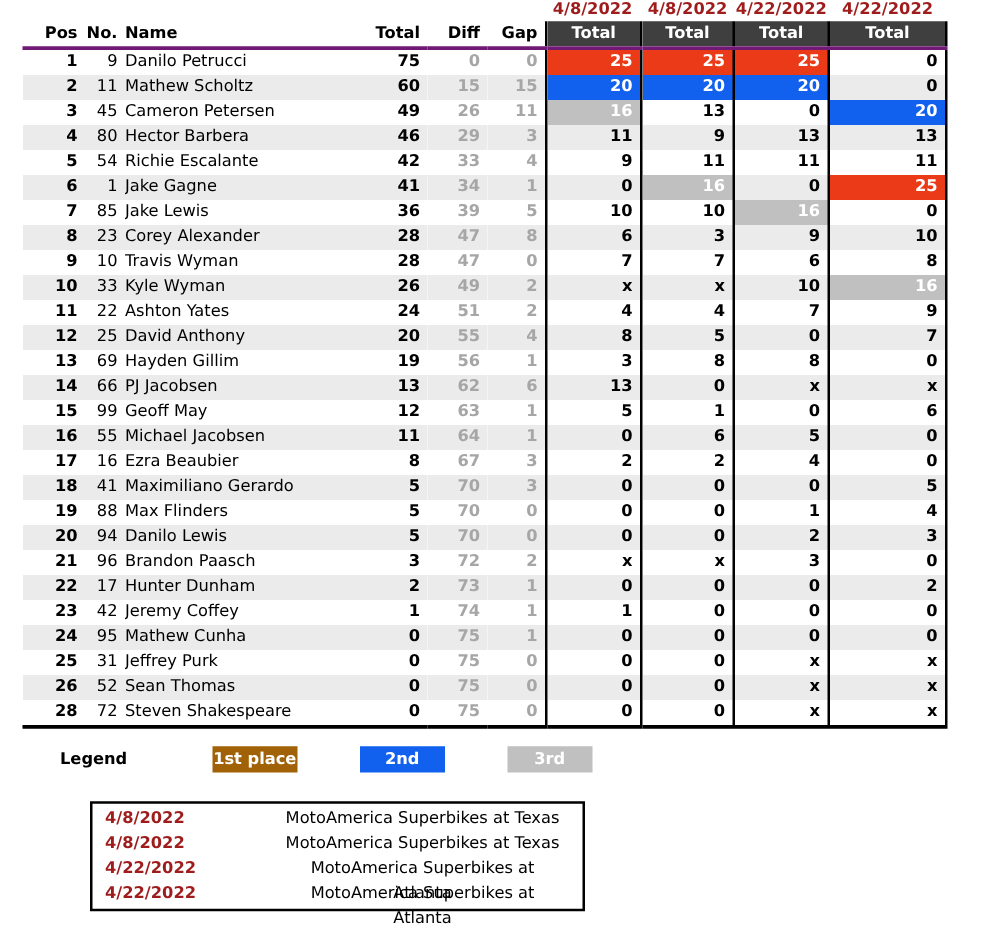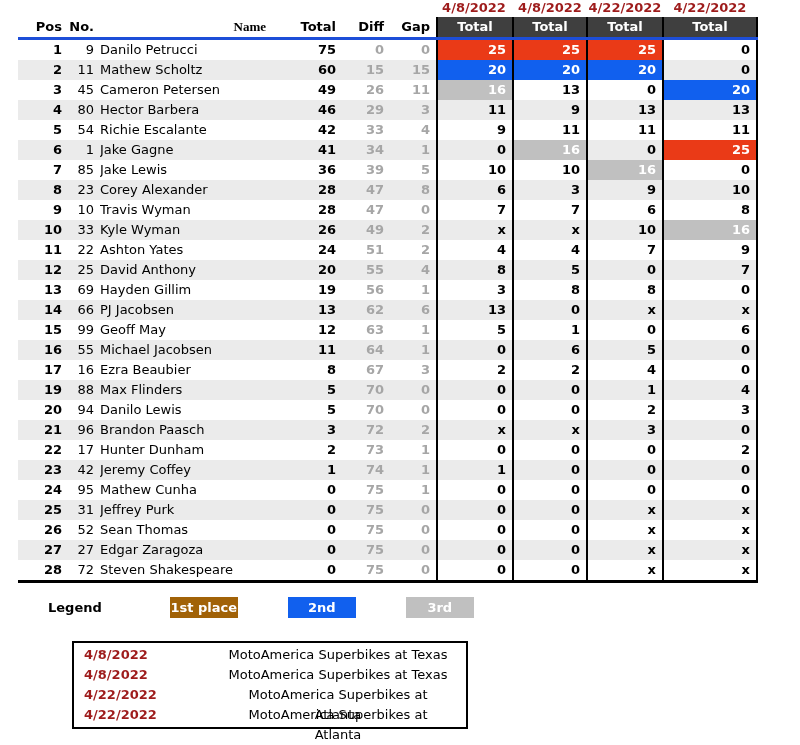--- a/index.html
+++ b/index.html
@@ -40,25 +40,25 @@
   table.standings th, table.standings td{
     padding:0 6px 0 0;
     height:20px;
     line-height:20px;
     overflow:hidden;
     white-space:nowrap;
     box-sizing:border-box;
   }
   thead th{
     font-weight:bold;
-    border-bottom:3px solid #1d4ed8;
+    border-bottom:3px solid #701a75;
     height:22px;line-height:22px;
     text-align:right;
   }
-  thead th.h-name{text-align:right;font-family:Liberation Serif, serif;}
+  thead th.h-name{text-align:left;}
   thead th.h-race{
     background:var(--dark);
     color:#fff;
     text-align:center;
     border-left:2px solid #000;
     padding:0;
   }
   thead th.h-race.last{border-right:2px solid #000;}
 
   tbody tr:nth-child(even) td{background:#ebebeb;}
@@ -347,20 +347,32 @@
           <td class="c-name">Ezra Beaubier</td>
           <td class="c-total">8</td>
           <td class="c-diff">67</td>
           <td class="c-gap">3</td>
           <td class="c-race">2</td>
           <td class="c-race">2</td>
           <td class="c-race">4</td>
           <td class="c-race last">0</td>
         </tr>
         <tr>
+          <td class="c-pos">18</td>
+          <td class="c-no">41</td>
+          <td class="c-name">Maximiliano Gerardo</td>
+          <td class="c-total">5</td>
+          <td class="c-diff">70</td>
+          <td class="c-gap">3</td>
+          <td class="c-race">0</td>
+          <td class="c-race">0</td>
+          <td class="c-race">0</td>
+          <td class="c-race last">5</td>
+        </tr>
+        <tr>
           <td class="c-pos">19</td>
           <td class="c-no">88</td>
           <td class="c-name">Max Flinders</td>
           <td class="c-total">5</td>
           <td class="c-diff">70</td>
           <td class="c-gap">0</td>
           <td class="c-race">0</td>
           <td class="c-race">0</td>
           <td class="c-race">1</td>
           <td class="c-race last">4</td>
@@ -434,32 +446,20 @@
           <td class="c-gap">0</td>
           <td class="c-race">0</td>
           <td class="c-race">0</td>
           <td class="c-race">x</td>
           <td class="c-race last">x</td>
         </tr>
         <tr>
           <td class="c-pos">26</td>
           <td class="c-no">52</td>
           <td class="c-name">Sean Thomas</td>
-          <td class="c-total">0</td>
-          <td class="c-diff">75</td>
-          <td class="c-gap">0</td>
-          <td class="c-race">0</td>
-          <td class="c-race">0</td>
-          <td class="c-race">x</td>
-          <td class="c-race last">x</td>
-        </tr>
-        <tr>
-          <td class="c-pos">27</td>
-          <td class="c-no">27</td>
-          <td class="c-name">Edgar Zaragoza</td>
           <td class="c-total">0</td>
           <td class="c-diff">75</td>
           <td class="c-gap">0</td>
           <td class="c-race">0</td>
           <td class="c-race">0</td>
           <td class="c-race">x</td>
           <td class="c-race last">x</td>
         </tr>
         <tr>
           <td class="c-pos">28</td>

